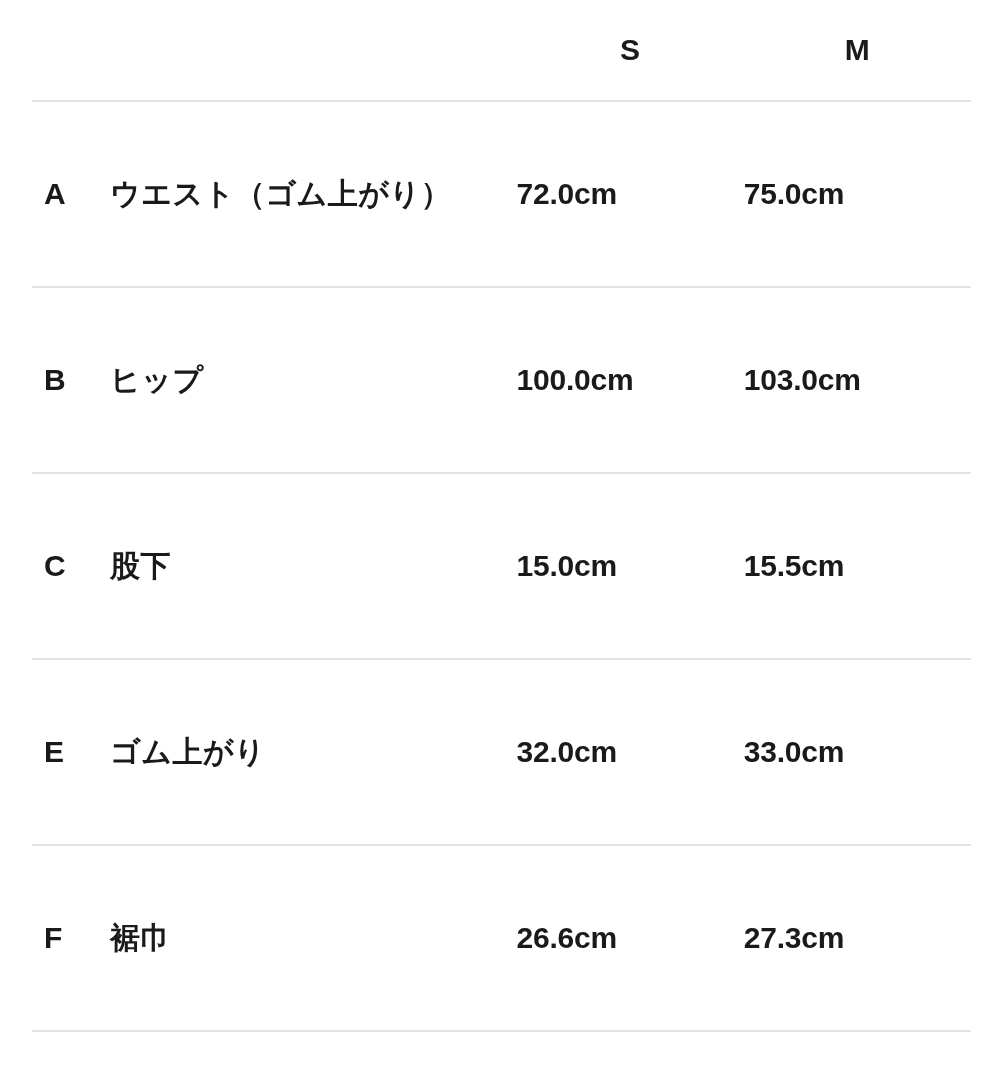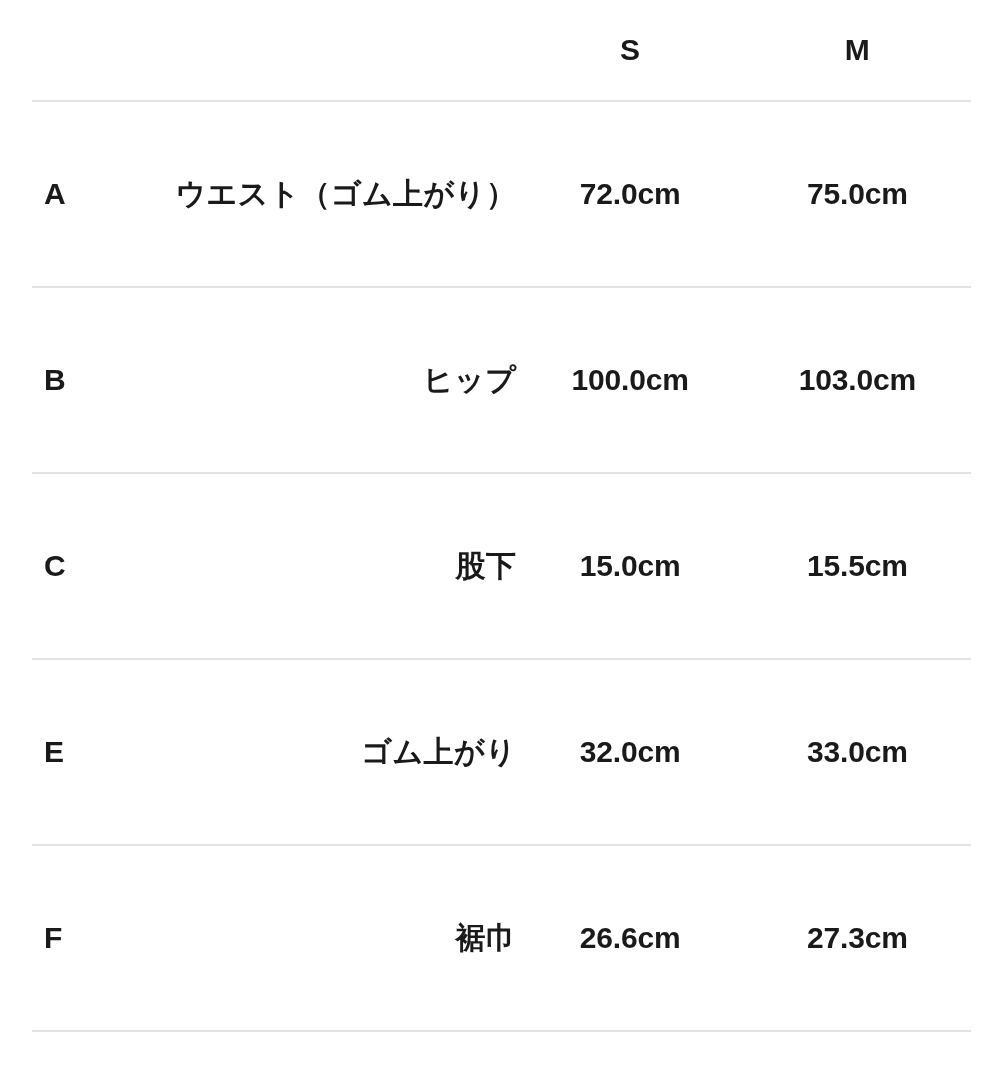--- a/index.html
+++ b/index.html
@@ -60,27 +60,27 @@
     color: #1a1a1a;
   }
 
   td.code {
     text-align: left;
     padding-left: 42px;
     font-weight: 400;
     font-size: 31px;
   }
   td.label {
-    text-align: right;
+    text-align: left;
     font-weight: 400;
     font-size: 30px;
     letter-spacing: 0.5px;
   }
   td.value {
-    text-align: center;
+    text-align: left;
     font-weight: 700;
     font-size: 31px;
     letter-spacing: -0.2px;
   }
 
   
   .table-wrap {
     padding: 0 32px;
     box-sizing: border-box;
     width: 1003px;

